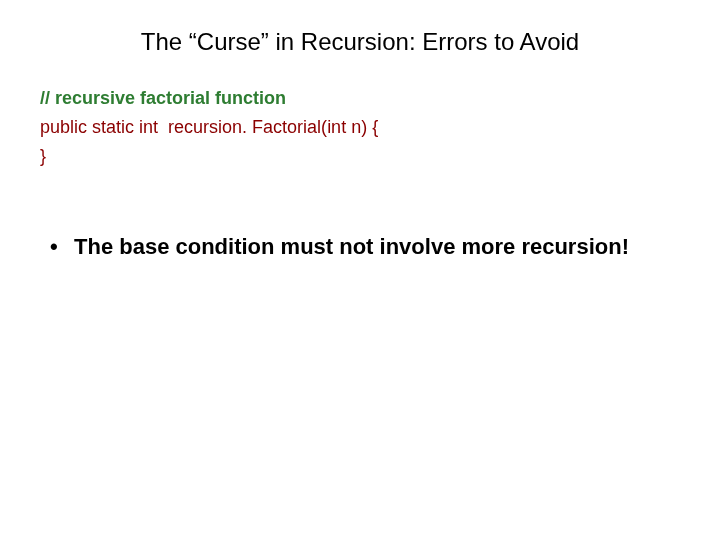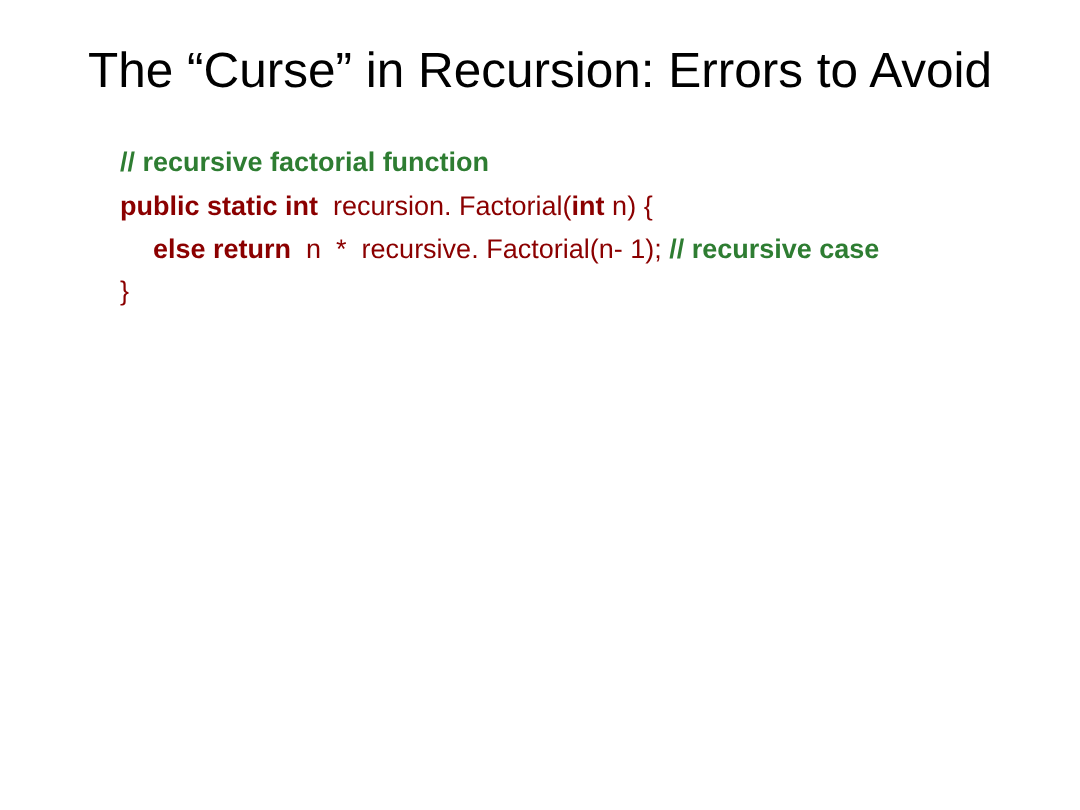--- a/index.html
+++ b/index.html
@@ -11,37 +11,36 @@
     font-family: Arial, Helvetica, sans-serif;
     overflow: hidden;
   }
   .slide {
     width: 720px;
     height: 540px;
     box-sizing: border-box;
     padding: 28px 40px 0 40px;
   }
   .title {
-    font-size: 33px;
+    font-size: 24px;
     color: #000;
     text-align: center;
     margin: 0 0 28px 0;
     font-weight: normal;
   }
   .code-block {
-    margin-left: 40px;
     font-family: Arial, Helvetica, sans-serif;
     font-size: 18px;
     line-height: 1.6;
   }
   .code-block .line {
     white-space: pre;
   }
   .comment { color: #2e7d32; font-weight: bold; }
-  .kw { color: #8b0000; font-weight: bold; }
+  .kw { color: #8b0000; font-weight: normal; }
   .plain { color: #8b0000; }
   .bullet-area {
     margin-top: 64px;
     margin-left: 10px;
   }
   .bullet {
     font-size: 22px;
     font-weight: bold;
     color: #000;
   }
@@ -52,17 +51,21 @@
 </style>
 </head>
 <body>
 
 <div class="slide">
   <h1 class="title">The “Curse” in Recursion: Errors to Avoid</h1>
 
   <div class="code-block">
     <div class="line"><span class="comment">// recursive factorial function</span></div>
     <div class="line"><span class="kw">public static int</span><span class="plain">  recursion. Factorial(</span><span class="kw">int</span><span class="plain"> n) {</span></div>
-    <div class="line" style="padding-left:22px"><span class="kw">else return</span><span class="plain">  n  *  recursive. Factorial(n- 1); </span><span class="comment">// recursive case</span></div>
     <div class="line"><span class="plain">}</span></div>
   </div>
 
+  <div class="bullet-area">
+    <div class="bullet">
+      <span class="bullet-dot">•</span><span>The base condition must not involve more recursion!</span>
+    </div>
+  </div>
 </div>
 
 </body></html>

